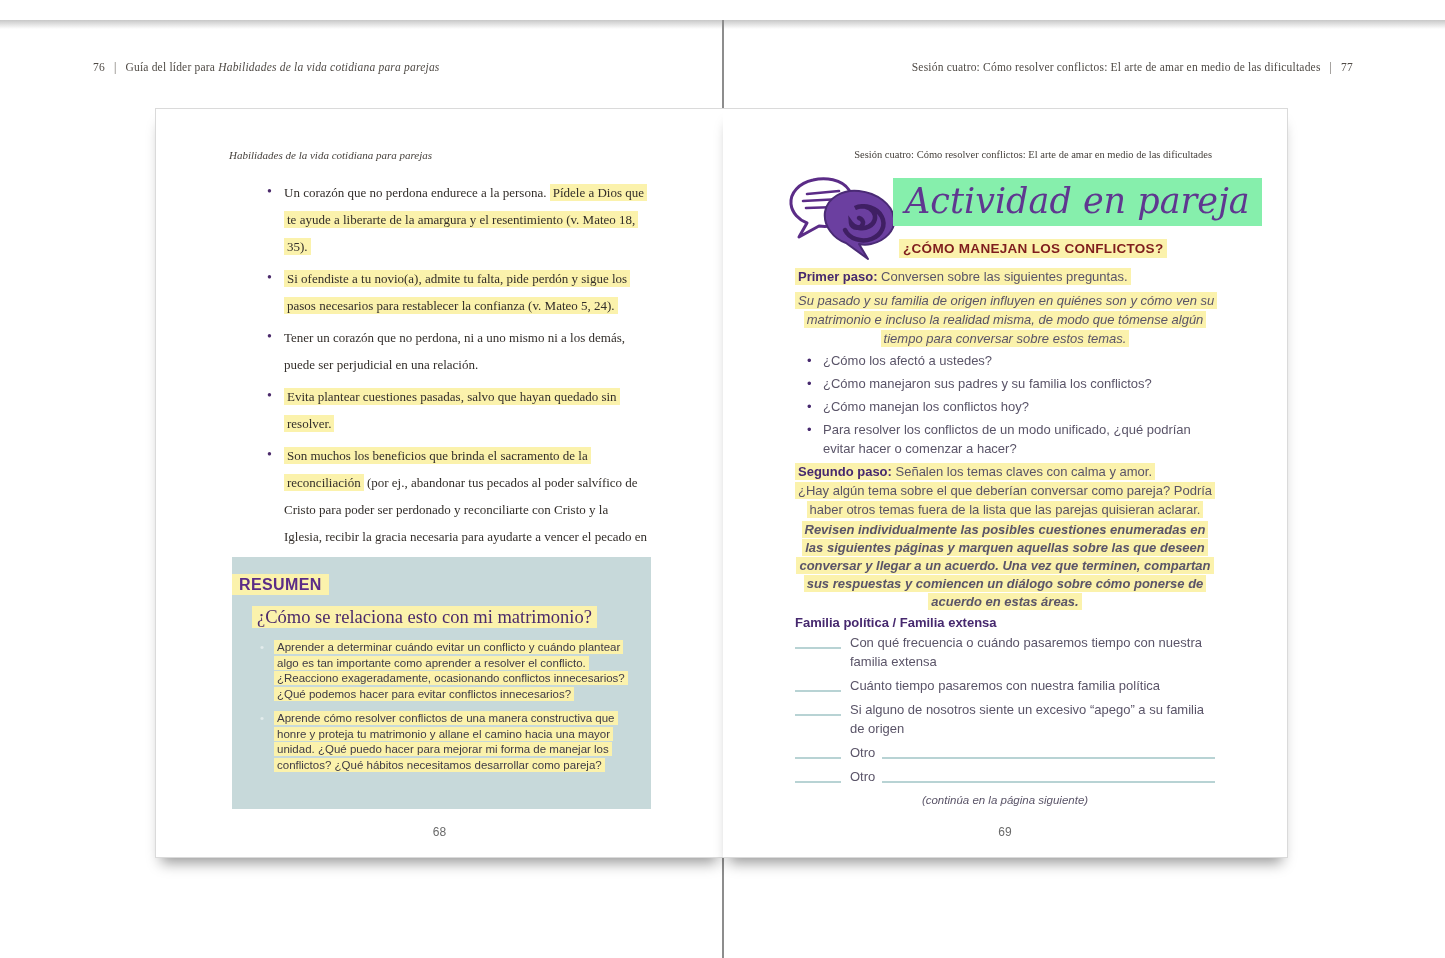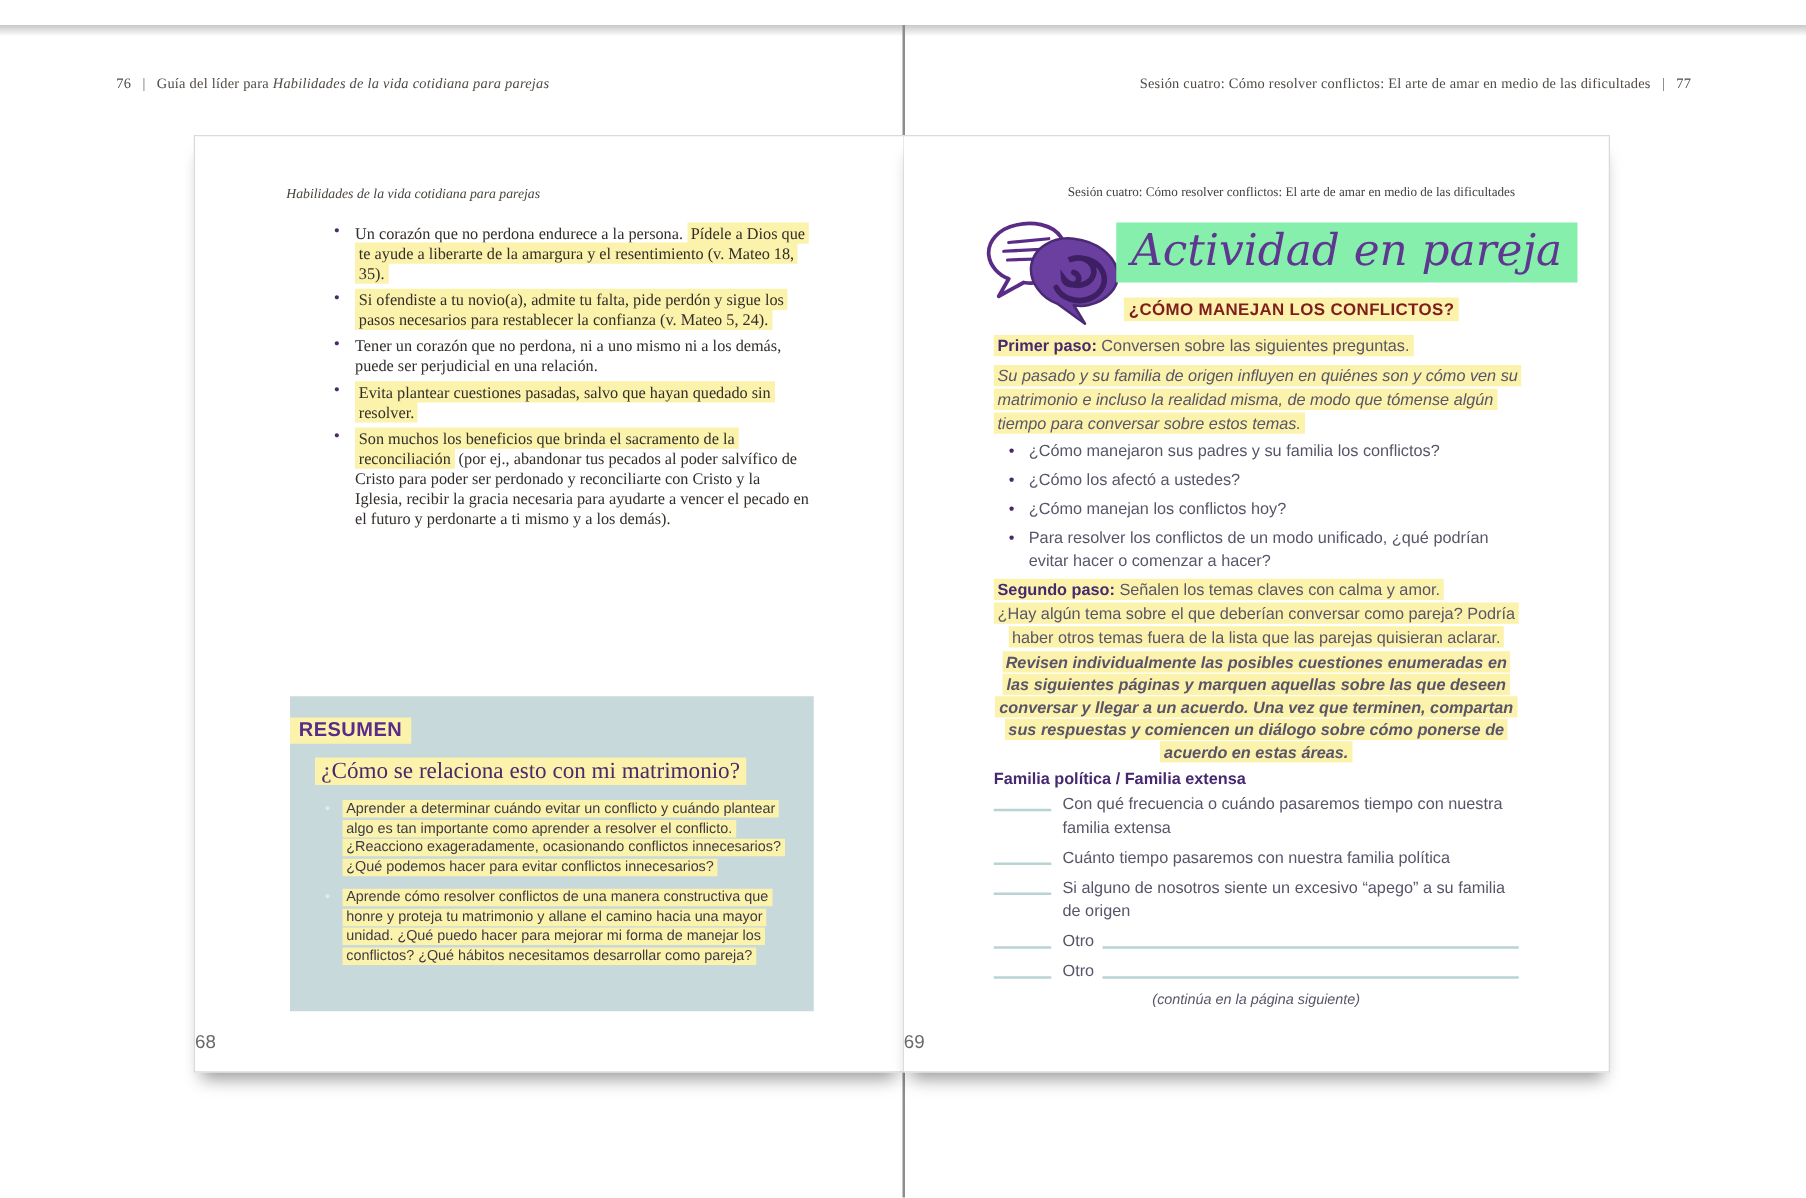--- a/index.html
+++ b/index.html
@@ -17,49 +17,49 @@
   .outer-head .sep { margin:0 9px; color:#6b6660; }
   .outer-head .it { font-style:italic; }
   .oh-left { left:93px; }
   .oh-right { right:92px; text-align:right; }
   
   .page { position:absolute; top:108px; height:750px; background:#ffffff;
     border:1px solid #dadada; box-shadow:0 11px 13px -6px rgba(0,0,0,.40); }
   .page-left  { left:155px; width:568px; border-right:none; }
   .page-right { left:723px; width:565px; border-left:none; }
   .running { position:absolute; font-family:"Liberation Serif", serif; color:#46413c; }
-  .pagenum { position:absolute; left:0; top:716px; width:100%; 
-    font-size:15px; color:#6a6a6a; }
+  .pagenum { position:absolute; left:0; top:716px; width:100%; text-align:center;
+    font-size:12px; color:#6a6a6a; }
   .hl { background:#fbf2ac; padding:1px 3px;
     -webkit-box-decoration-break:clone; box-decoration-break:clone; }
   
   .lp-running { left:73px; top:40px; font-style:italic; font-size:11px; }
   .lp-body { position:absolute; left:110px; top:70px; width:382px;
-    font-family:"Liberation Serif", serif; font-size:13px; line-height:16px; color:#332e2a; }
+    font-family:"Liberation Serif", serif; font-size:13px; line-height:27px; color:#332e2a; }
   .lp-body li { list-style:none; position:relative; padding-left:18px; margin-bottom:5px; }
   .lp-body li::before { content:"•"; position:absolute; left:1px; top:-1px; color:#4b2a6b; font-size:14px; }
   .resumen { position:absolute; left:76px; top:448px; width:419px; height:252px; background:#c7d9da; }
   .rs-title { text-align:left; padding-top:19px; }
   .rs-title span { font-weight:bold; font-size:16px; letter-spacing:.4px; color:#5b2c87; padding:2px 7px; }
   .rs-heading { margin:13px 0 0 20px; }
   .rs-heading span { font-family:"Liberation Serif", serif; font-size:18.5px; color:#4b2a6b; padding:1px 5px; }
   .rs-bullets { margin:12px 18px 0 28px; font-size:11.5px; line-height:15.5px; color:#3e3a45; }
   .rs-bullets li { list-style:none; position:relative; padding-left:14px; margin-bottom:9px; }
   .rs-bullets li::before { content:"•"; position:absolute; left:0; top:0; color:#e3ecec; }
   
   .rp-running { right:75px; top:40px; font-size:10.5px; }
   .activity-icon { position:absolute; left:64px; top:66px; }
   .activity-title { position:absolute; left:170px; top:72px; white-space:nowrap; }
   .activity-title span { font-family:"DejaVu Serif", serif; font-style:italic; font-size:35px;
     color:#5f3790; padding:3px 12px 5px 12px; background:#86efac; }
   .activity-sub { position:absolute; left:176px; top:130px; }
   .activity-sub span { font-weight:bold; font-size:13.5px; letter-spacing:.3px; color:#7f1d1d; padding:2px 4px; }
   .rp-body { position:absolute; left:72px; top:158px; width:420px; font-size:13px; line-height:19px; }
   .lead b { color:#46286e; }
-  .step1-intro { margin-top:5px; text-align:left; font-style:italic; }
+  .step1-intro { margin-top:5px; text-align:center; font-style:italic; }
   .questions { margin-top:3px; }
   .questions li { list-style:none; position:relative; padding-left:16px; margin-left:12px; margin-bottom:4px; }
   .questions li::before { content:"•"; position:absolute; left:0; top:0; color:#46286e; }
   .step2-lead { margin-top:2px; }
   .step2-para { text-align:center; }
   .step2-instr { margin-top:2px; text-align:center; font-weight:bold; font-style:italic; line-height:18px; }
   .fam-heading { margin-top:2px; font-weight:bold; color:#46286e; }
   .checklist { margin-top:1px; }
   .chk-row { display:flex; align-items:flex-start; margin-bottom:5px; }
   .blank { width:46px; border-bottom:2px solid #b8d3d4; height:16px; flex:none; margin-right:9px; }
@@ -115,22 +115,22 @@
       <path d="M72 43 a6 5 0 1 1 -8 5 a13 11 0 1 0 4 -15 a20 17 0 1 1 -10 22" fill="none" stroke="#3f1f63" stroke-width="4.5" stroke-linecap="round"></path>
     </svg>
   </div>
   <div class="activity-title"><span>Actividad en pareja</span></div>
   <div class="activity-sub"><span class="hl">¿CÓMO MANEJAN LOS CONFLICTOS?</span></div>
 
   <div class="rp-body">
     <div class="lead"><span class="hl"><b>Primer paso:</b><span> Conversen sobre las siguientes preguntas.</span></span></div>
     <div class="step1-intro"><span class="hl">Su pasado y su familia de origen influyen en quiénes son y cómo ven su matrimonio e incluso la realidad misma, de modo que tómense algún tiempo para conversar sobre estos temas.</span></div>
     <ul class="questions">
+      <li>¿Cómo los afectó a ustedes?</li>
       <li>¿Cómo manejaron sus padres y su familia los conflictos?</li>
-      <li>¿Cómo los afectó a ustedes?</li>
       <li>¿Cómo manejan los conflictos hoy?</li>
       <li>Para resolver los conflictos de un modo unificado, ¿qué podrían evitar hacer o comenzar a hacer?</li>
     </ul>
     <div class="lead step2-lead"><span class="hl"><b>Segundo paso:</b><span> Señalen los temas claves con calma y amor.</span></span></div>
     <div class="step2-para"><span class="hl">¿Hay algún tema sobre el que deberían conversar como pareja? Podría haber otros temas fuera de la lista que las parejas quisieran aclarar.</span></div>
     <div class="step2-instr"><span class="hl">Revisen individualmente las posibles cuestiones enumeradas en las siguientes páginas y marquen aquellas sobre las que deseen conversar y llegar a un acuerdo. Una vez que terminen, compartan sus respuestas y comiencen un diálogo sobre cómo ponerse de acuerdo en estas áreas.</span></div>
 
     <div class="fam-heading">Familia política / Familia extensa</div>
     <div class="checklist">
       <div class="chk-row">

